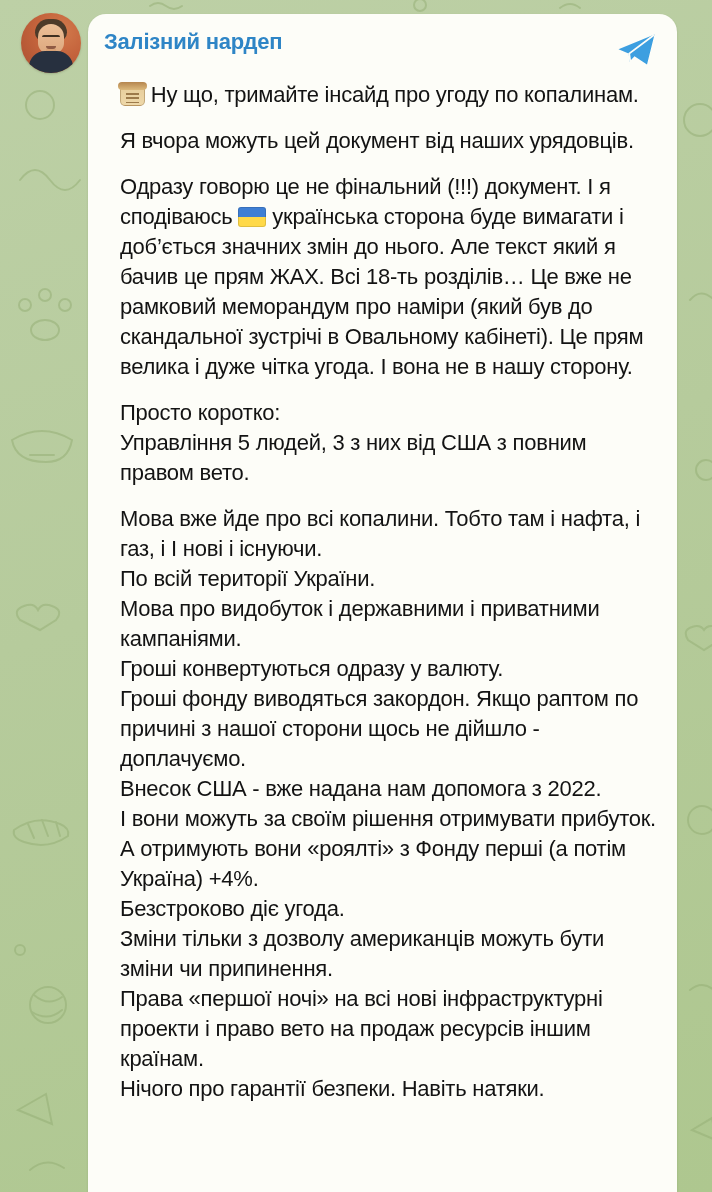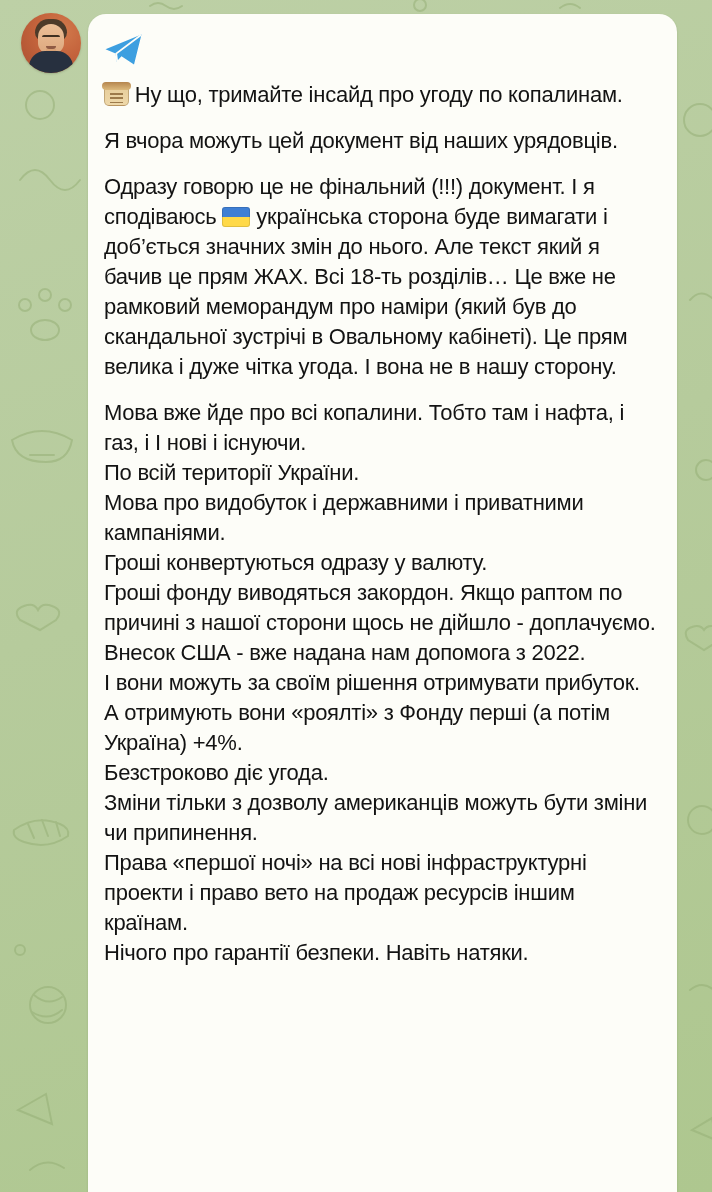--- a/index.html
+++ b/index.html
@@ -32,21 +32,21 @@
   }
   .bubble-header{display:flex;justify-content:space-between;align-items:flex-start;}
   .channel-name{
     color:#2e85c6;font-weight:700;font-size:22px;line-height:32px;letter-spacing:-0.2px;cursor:pointer;
   }
   .plane{margin-top:7px;margin-right:2px;flex:0 0 auto;cursor:pointer;}
 
   .message{
     margin-top:13px;font-size:22px;line-height:30px;color:#131313;letter-spacing:-0.25px;
   }
-  .paragraph{white-space:pre-wrap;margin:0 0 16px 0;}
+  .paragraph{white-space:pre-wrap;margin:0 0 16px 16px;}
   .paragraph:last-child{margin-bottom:0;}
 
   .emoji{display:inline-block;position:relative;vertical-align:-3px;}
   .e-scroll{
     width:25px;height:24px;vertical-align:-4px;
     background:linear-gradient(180deg,#d9b47c 0%,#e8cf9e 30%,#eed8a9 100%);
     border-radius:4px 4px 5px 5px;border:1px solid rgba(120,85,40,.35);box-sizing:border-box;
   }
   .e-scroll::before{
     content:"";position:absolute;left:-3px;right:-3px;top:-1px;height:8px;
@@ -107,30 +107,33 @@
   <div class="hair"></div>
   <div class="face"></div>
   <div class="brow"></div>
   <div class="mouth"></div>
   <div class="neck"></div>
   <div class="shirt"></div>
 </div>
 
 <div class="bubble">
   <div class="bubble-header">
+    <div class="channel-name">Залізний нардеп</div>
     <svg class="plane" width="40" height="34" viewBox="0 0 40 34">
       <path d="M1.5 16.2 L37.5 1.5 L30 31.5 L17.5 23.2 L12.6 28.6 L11.6 20.4 Z" fill="#3d9fe0"></path>
       <path d="M37 2 L12.2 20.6 L13.2 28" stroke="#fdfdf8" stroke-width="1.8" fill="none"></path>
     </svg>
   </div>
 
   <div class="message">
       <div class="paragraph"><span class="emoji e-scroll"></span> Ну що, тримайте інсайд про угоду по копалинам.</div>
       <div class="paragraph">Я вчора можуть цей документ від наших урядовців.</div>
       <div class="paragraph">Одразу говорю це не фінальний (!!!) документ. І я сподіваюсь <span class="emoji e-flag e-ua"></span> українська сторона буде вимагати і доб’ється значних змін до нього. Але текст який я бачив це прям ЖАХ. Всі 18-ть розділів… Це вже не рамковий меморандум про наміри (який був до скандальної зустрічі в Овальному кабінеті). Це прям велика і дуже чітка угода. І вона не в нашу сторону.</div>
+      <div class="paragraph">Просто коротко:
+Управління 5 людей, 3 з них від США з повним правом вето.</div>
       <div class="paragraph">Мова вже йде про всі копалини. Тобто там і нафта, і газ, і І нові і існуючи.
 По всій території України.
 Мова про видобуток і державними і приватними кампаніями.
 Гроші конвертуються одразу у валюту.
 Гроші фонду виводяться закордон. Якщо раптом по причині з нашої сторони щось не дійшло - доплачуємо.
 Внесок США - вже надана нам допомога з 2022.
 І вони можуть за своїм рішення отримувати прибуток.
 А отримують вони «роялті» з Фонду перші (а потім Україна) +4%.
 Безстроково діє угода.
 Зміни тільки з дозволу американців можуть бути зміни чи припинення.

